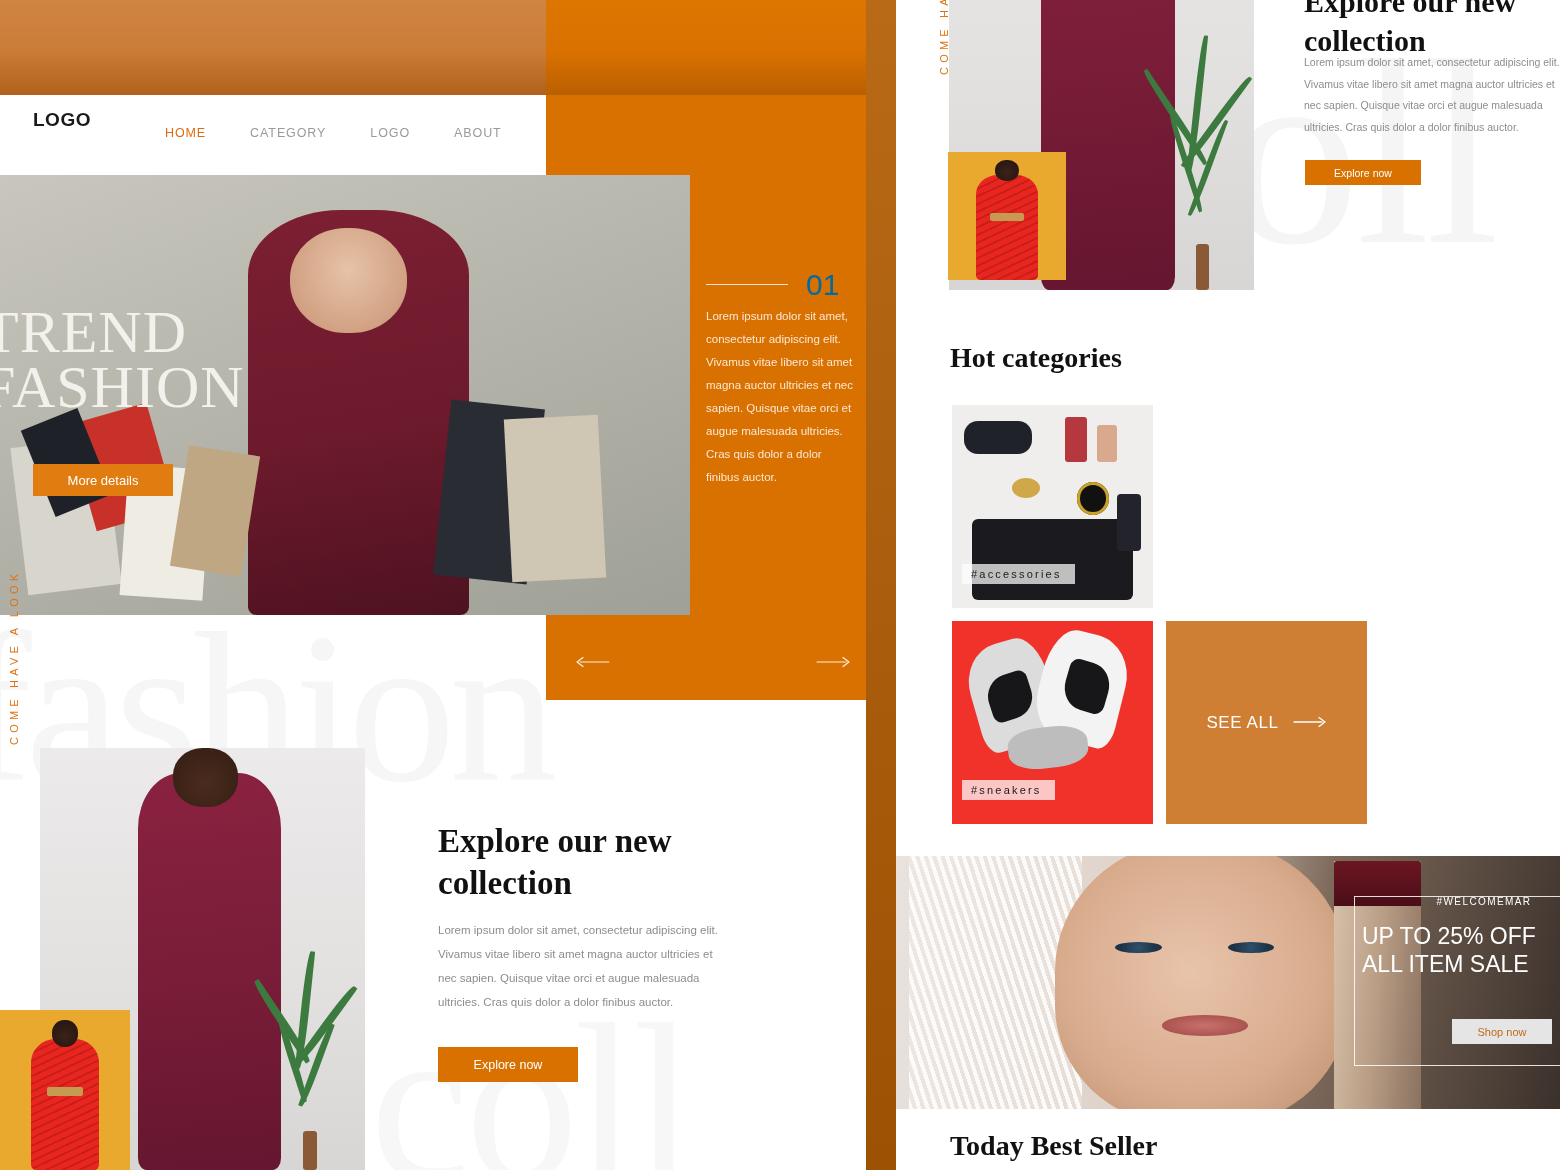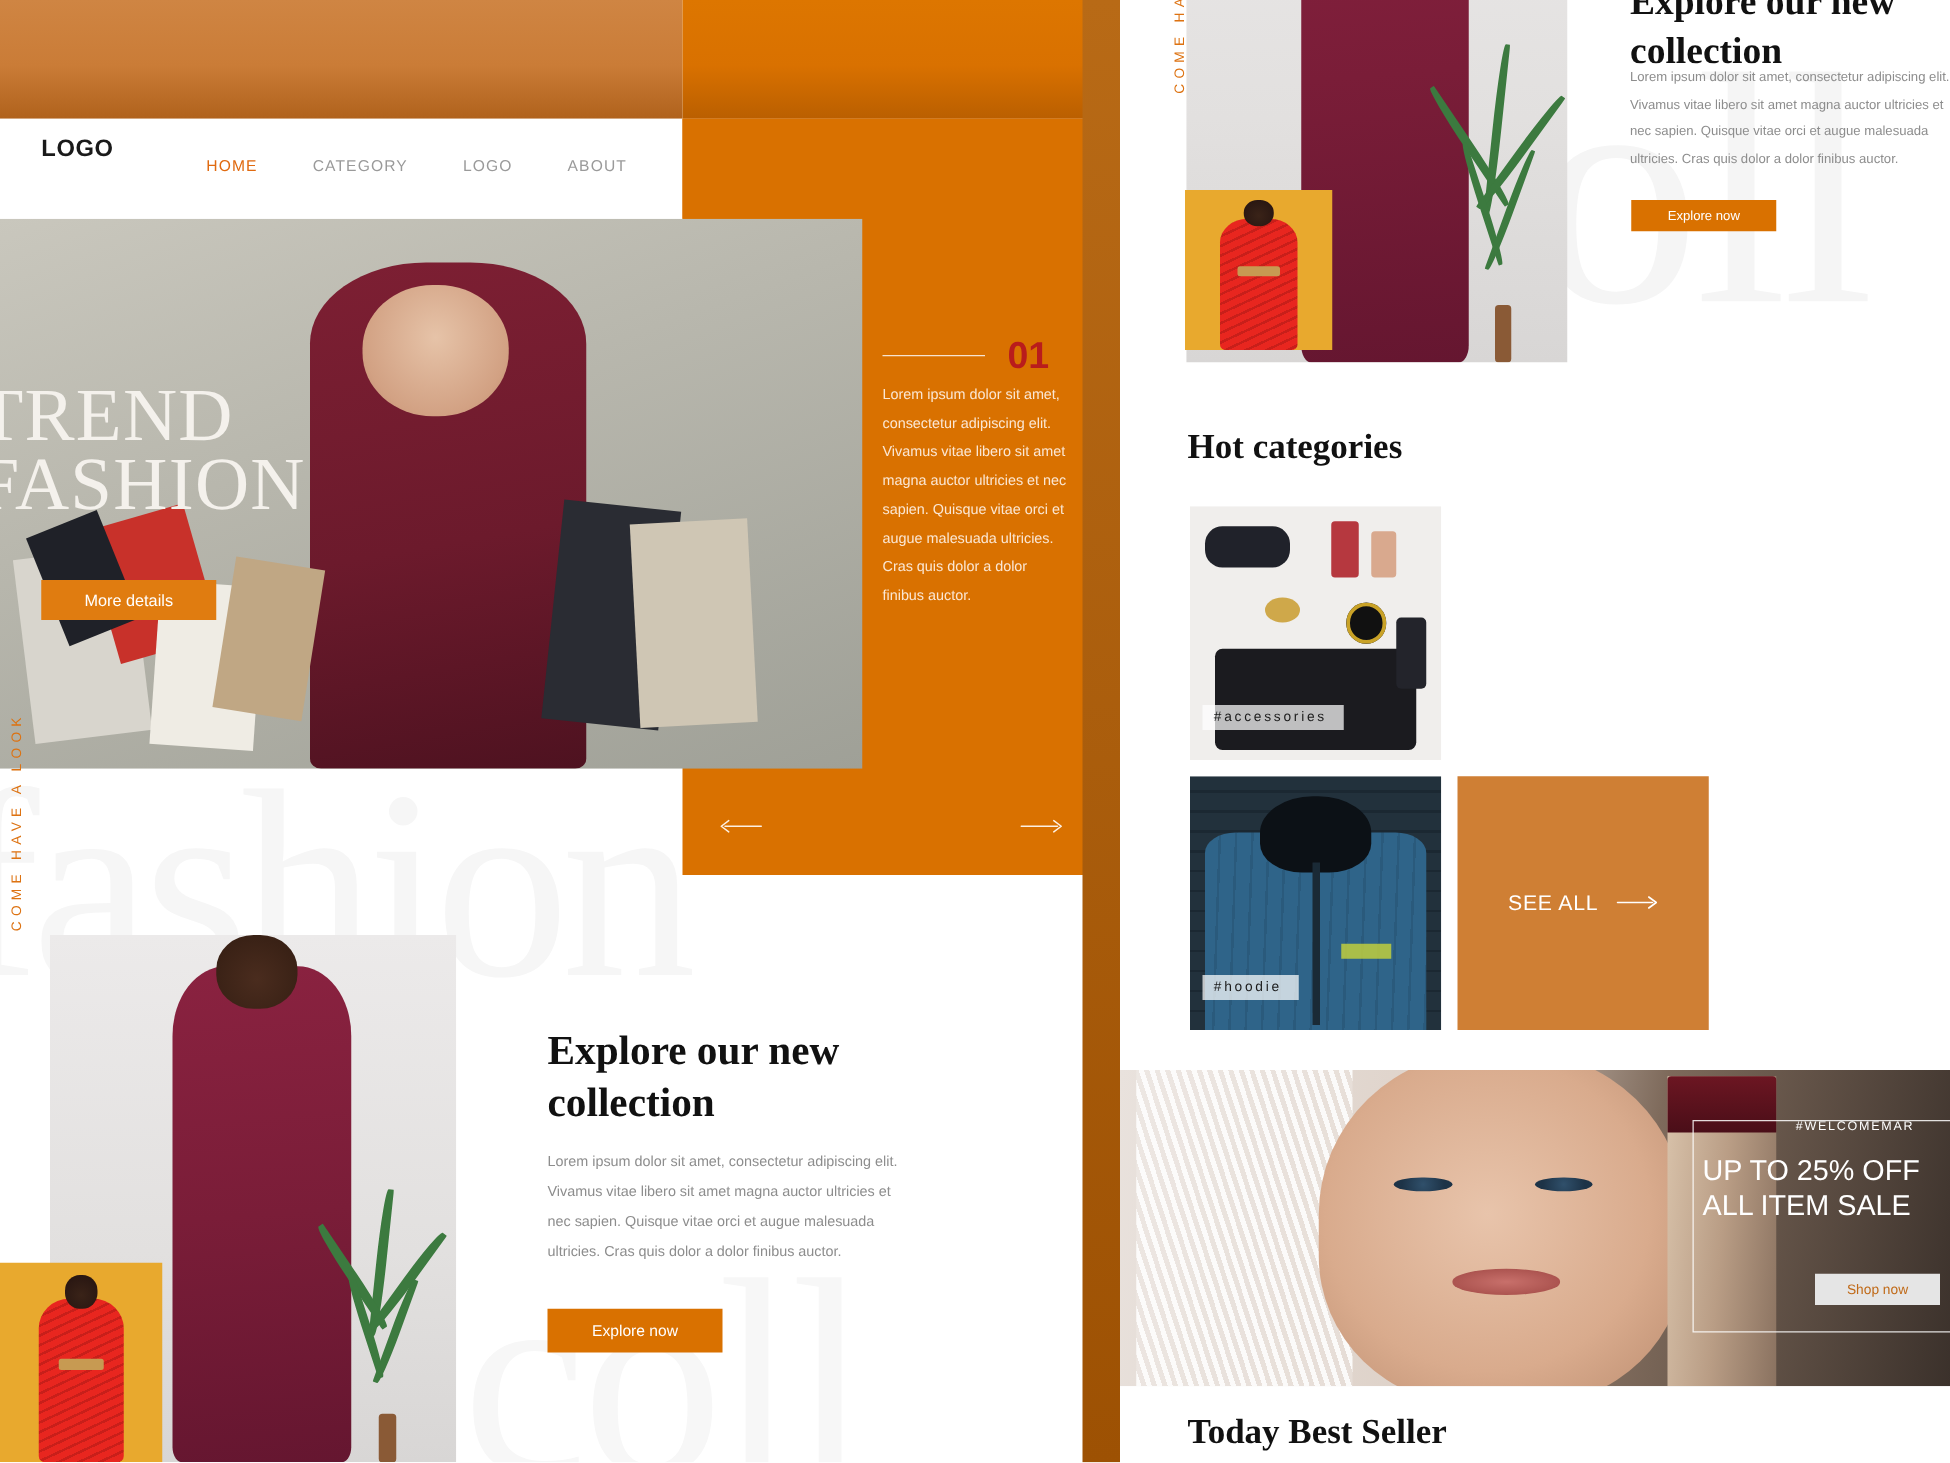--- a/index.html
+++ b/index.html
@@ -32,22 +32,22 @@
   .hero-orange { position:absolute; left:546px; top:95px; width:350px; height:605px; background:#d97100; }
   .hero-img { position:absolute; left:0px; top:175px; width:690px; height:440px; overflow:hidden; }
   .hero-title { position:absolute; left:-18px; top:305px; width:330px;
         font-family:"Liberation Serif", serif; font-size:60px; line-height:.92;
         color:#f4f1ec; letter-spacing:1px; white-space:nowrap; }
   .hero-title span { display:block; }
   .btn-more { position:absolute; left:33px; top:464px; width:140px; height:32px;
         background:#e07c10; color:#fff; font-size:13px; display:flex; align-items:center;
         justify-content:center; border:none; cursor:pointer; }
   .hero-rule { position:absolute; left:706px; top:284px; width:82px; height:1px; background:#f6e3d0; }
-  .hero-num { position:absolute; left:806px; top:268px; font-size:30px; color:#b91c1c;
-        font-family:"Liberation Sans", sans-serif; font-weight:700; }
+  .hero-num { position:absolute; left:806px; top:268px; font-size:30px; color:#0369a1;
+        font-family:"Liberation Sans", sans-serif; font-weight:400; }
   .hero-para { position:absolute; left:706px; top:305px; width:150px; font-size:11.5px;
         line-height:2.0; color:#fbe7d3; }
 
   .slider-arrows { position:absolute; left:546px; top:640px; width:350px; height:40px; }
   .arrow { position:absolute; top:14px; }
   .arrow.left { left:29px; }
   .arrow.right { left:269px; }
 
   
   .wm-fashion { position:absolute; left:-40px; top:600px; font-family:"Liberation Serif", serif;
@@ -399,25 +399,28 @@
               <i></i>
               <i></i>
               <i></i>
               <i></i>
             </div>
           <div class="cat-tag">#accessories</div>
         </div>
       </div>
       <div class="cat-row">
         <div class="cat-cell">
-          <div class="ph ph-hoodie">
-              <div class="hood-zip"></div>
-              <div class="hood-badge"></div>
+          <div class="ph ph-sneak">
+              <i></i>
+              <i></i>
+              <i></i>
+              <i></i>
+              <i></i>
             </div>
-          <div class="cat-tag">#hoodie</div>
+          <div class="cat-tag">#sneakers</div>
         </div>
         <div class="see-all">
           <span>SEE ALL</span>
           <span>
             <svg width="34" height="12" viewBox="0 0 34 12" fill="none" stroke="#fff" stroke-width="1.3">
               <line x1="1" y1="6" x2="29" y2="6" stroke-linecap="round"></line>
               <polyline points="26,1.6 32,6 26,10.4" stroke-linecap="round" stroke-linejoin="round"></polyline>
             </svg>
           </span>
         </div>

